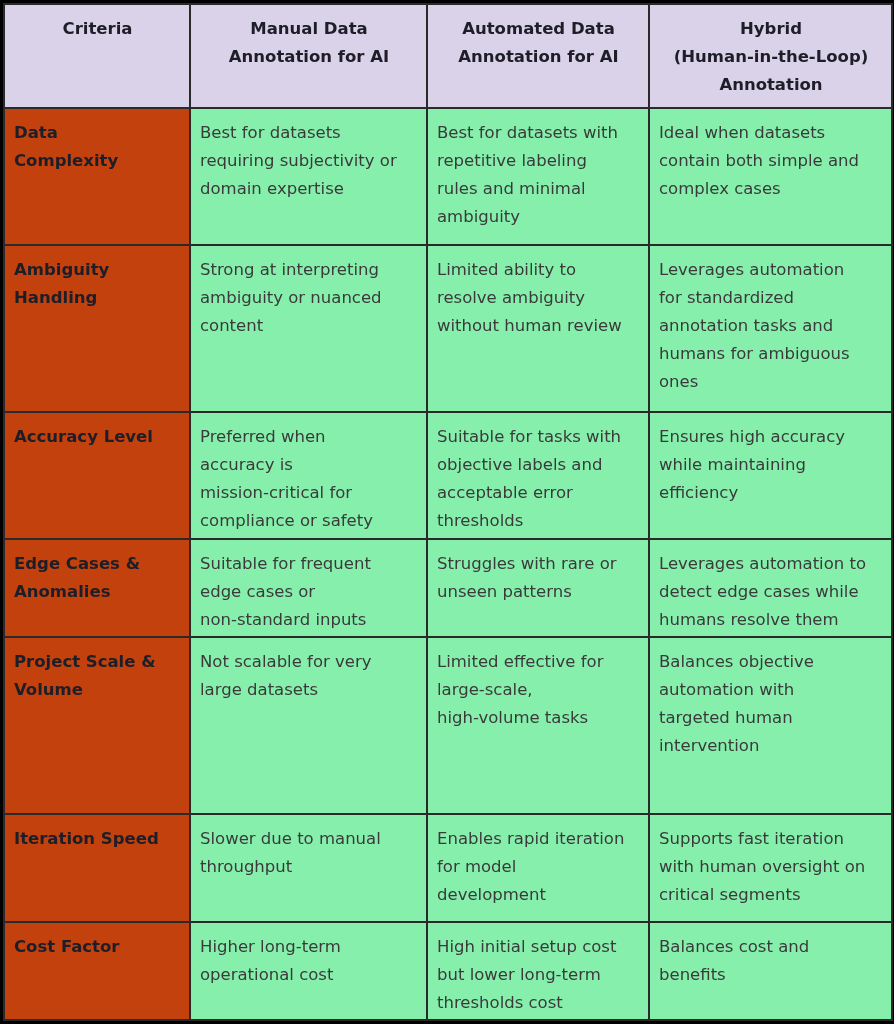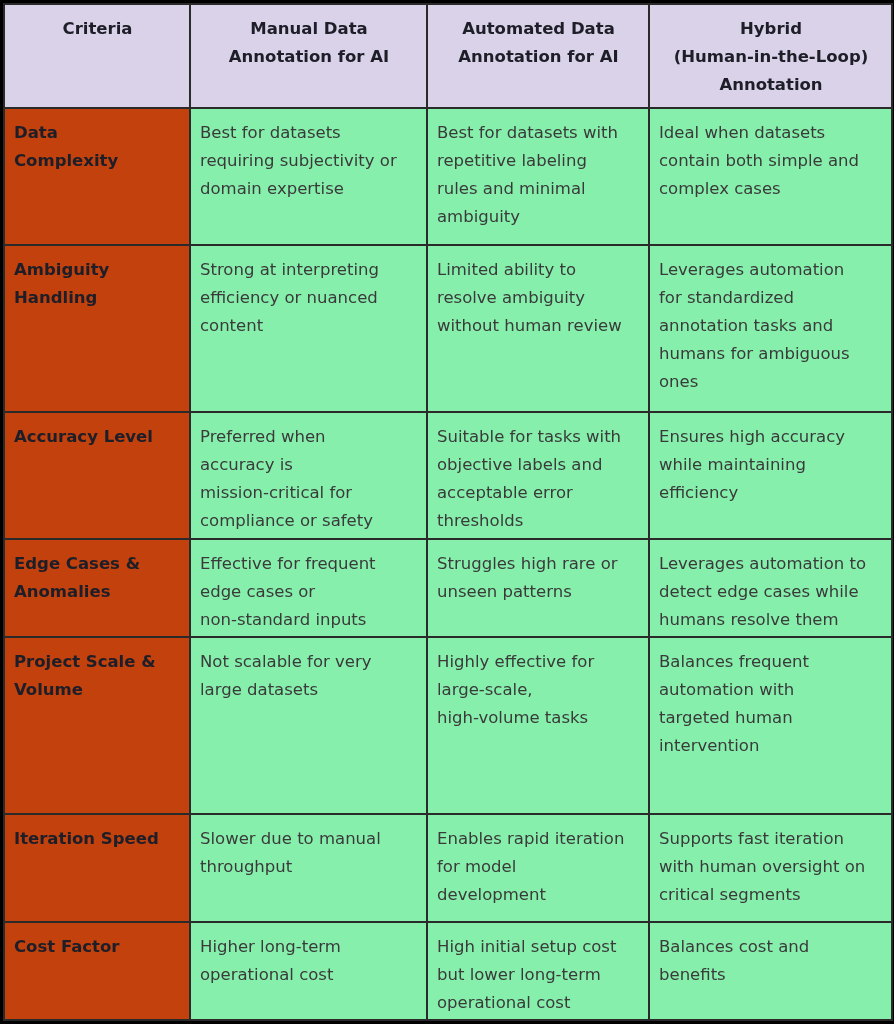--- a/index.html
+++ b/index.html
@@ -104,21 +104,21 @@
 complex cases</span>
           </td>
     </tr>
     <tr class="r1">
       <td class="crit">
             <span class="txt">Ambiguity
 Handling</span>
           </td>
       <td class="cell">
             <span class="txt">Strong at interpreting
-efficiency or nuanced
+ambiguity or nuanced
 content</span>
           </td>
       <td class="cell">
             <span class="txt">Limited ability to
 resolve ambiguity
 without human review</span>
           </td>
       <td class="cell">
             <span class="txt">Leverages automation
 for standardized
@@ -148,50 +148,50 @@
 while maintaining
 efficiency</span>
           </td>
     </tr>
     <tr class="r3">
       <td class="crit">
             <span class="txt">Edge Cases &amp;
 Anomalies</span>
           </td>
       <td class="cell">
-            <span class="txt">Effective for frequent
+            <span class="txt">Suitable for frequent
 edge cases or
 non-standard inputs</span>
           </td>
       <td class="cell">
-            <span class="txt">Struggles high rare or
+            <span class="txt">Struggles with rare or
 unseen patterns</span>
           </td>
       <td class="cell">
             <span class="txt">Leverages automation to
 detect edge cases while
 humans resolve them</span>
           </td>
     </tr>
     <tr class="r4">
       <td class="crit">
             <span class="txt">Project Scale &amp;
 Volume</span>
           </td>
       <td class="cell">
             <span class="txt">Not scalable for very
 large datasets</span>
           </td>
       <td class="cell">
-            <span class="txt">Highly effective for
+            <span class="txt">Limited effective for
 large-scale,
 high-volume tasks</span>
           </td>
       <td class="cell">
-            <span class="txt">Balances frequent
+            <span class="txt">Balances objective
 automation with
 targeted human
 intervention</span>
           </td>
     </tr>
     <tr class="r5">
       <td class="crit">
             <span class="txt">Iteration Speed</span>
           </td>
       <td class="cell">
@@ -213,21 +213,21 @@
       <td class="crit">
             <span class="txt">Cost Factor</span>
           </td>
       <td class="cell">
             <span class="txt">Higher long-term
 operational cost</span>
           </td>
       <td class="cell">
             <span class="txt">High initial setup cost
 but lower long-term
-operational cost</span>
+thresholds cost</span>
           </td>
       <td class="cell">
             <span class="txt">Balances cost and
 benefits</span>
           </td>
     </tr>
   </tbody>
 </table>
 </div>
 

